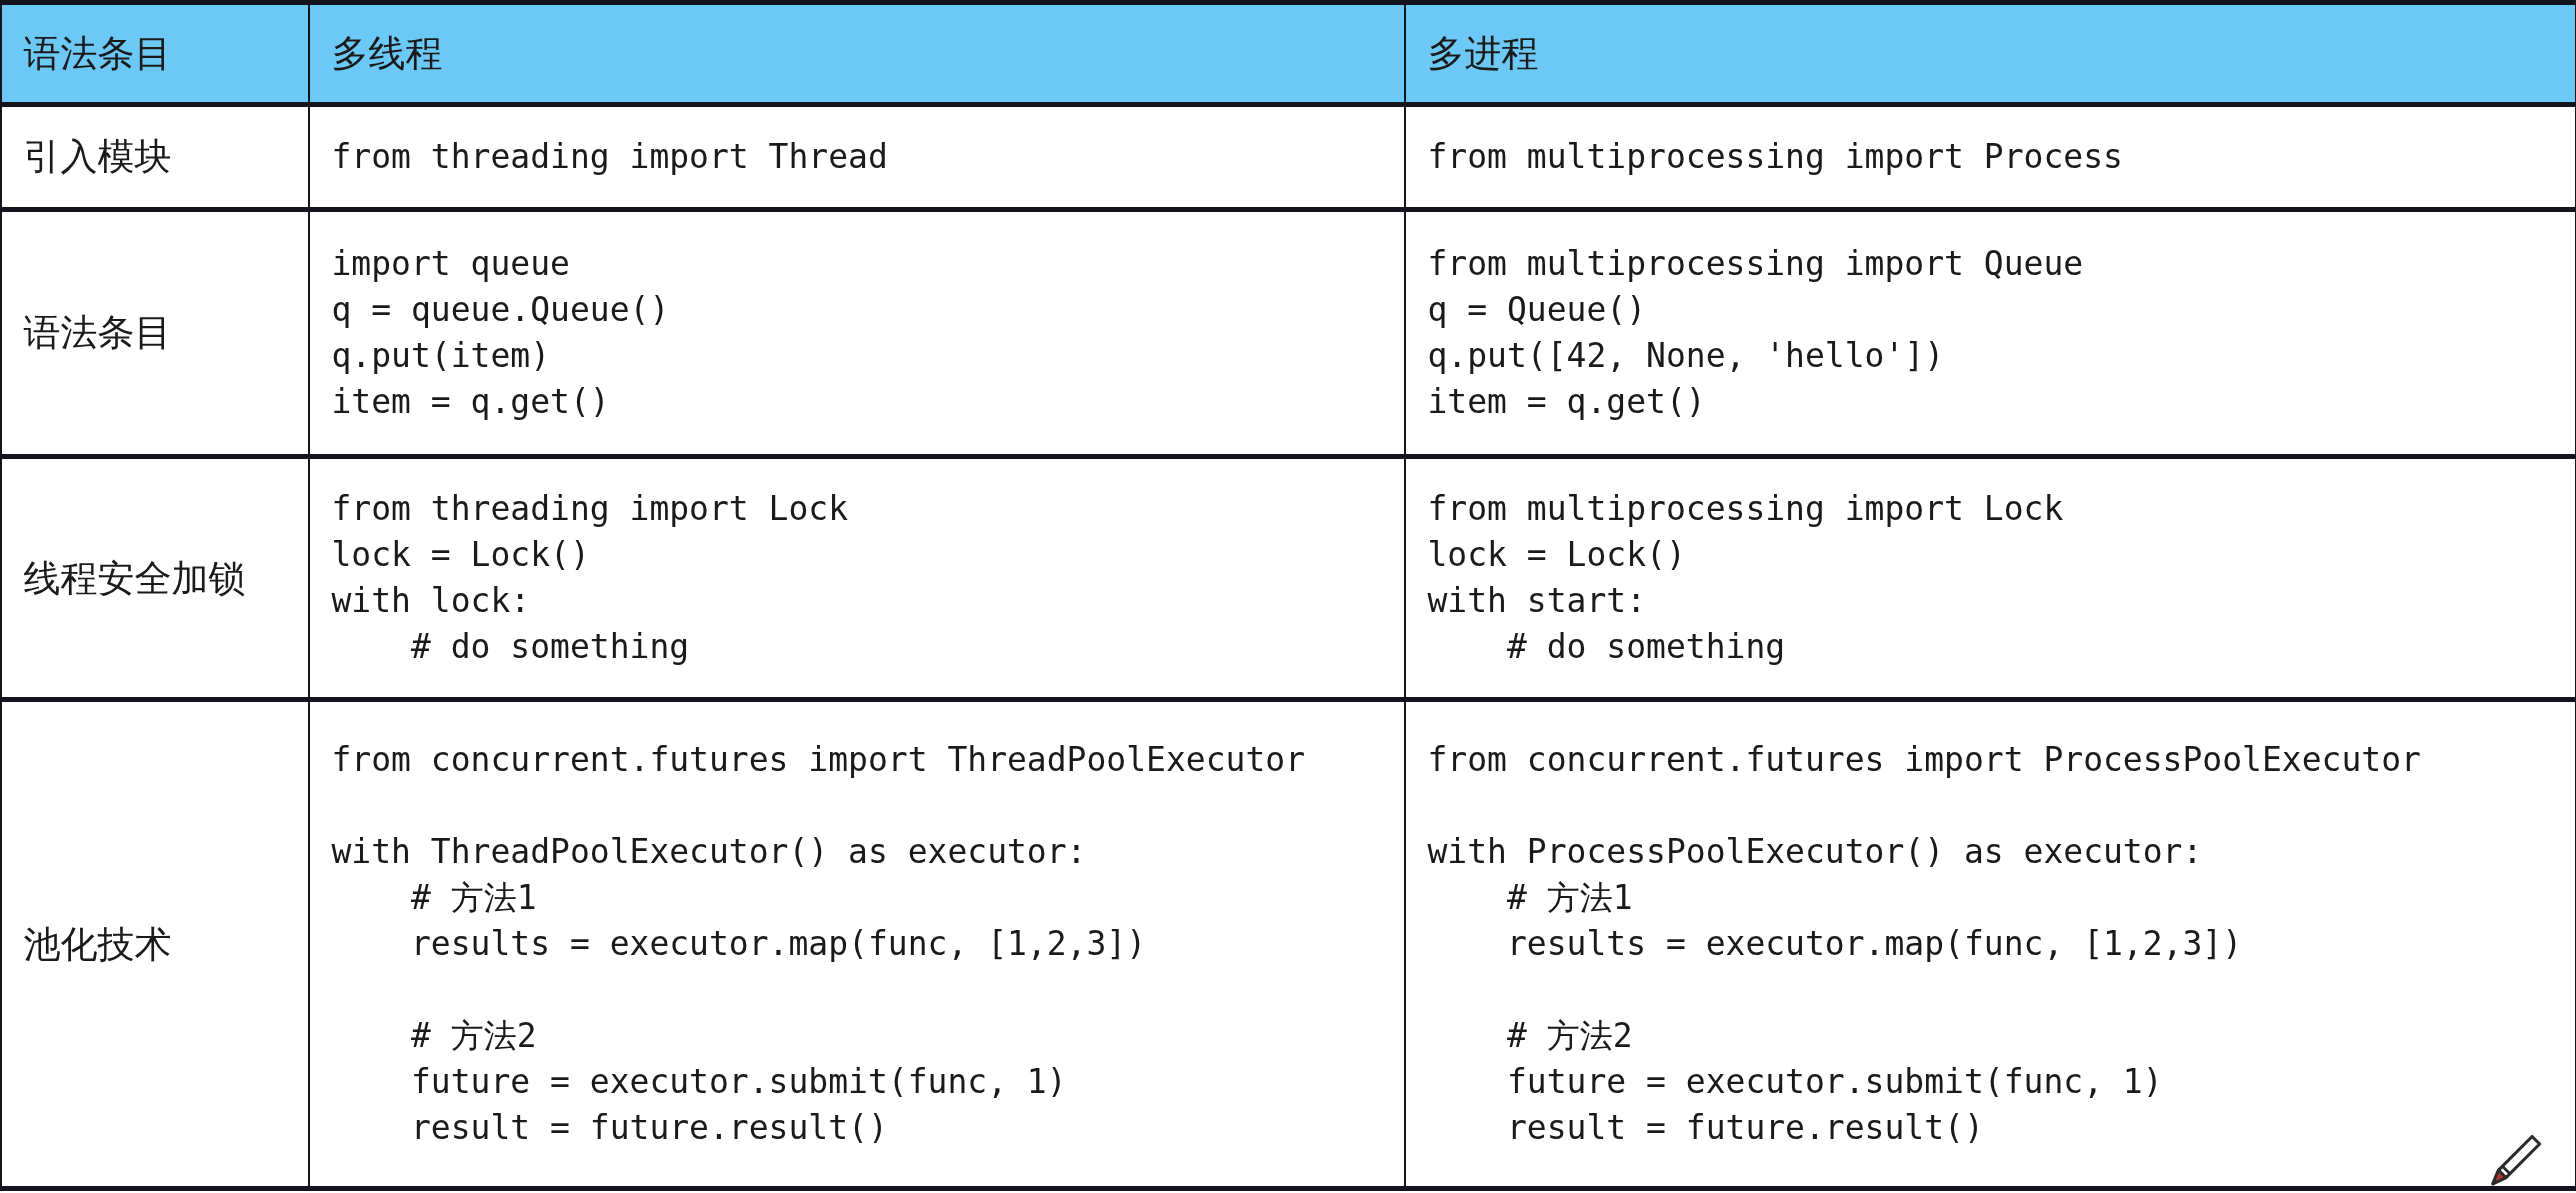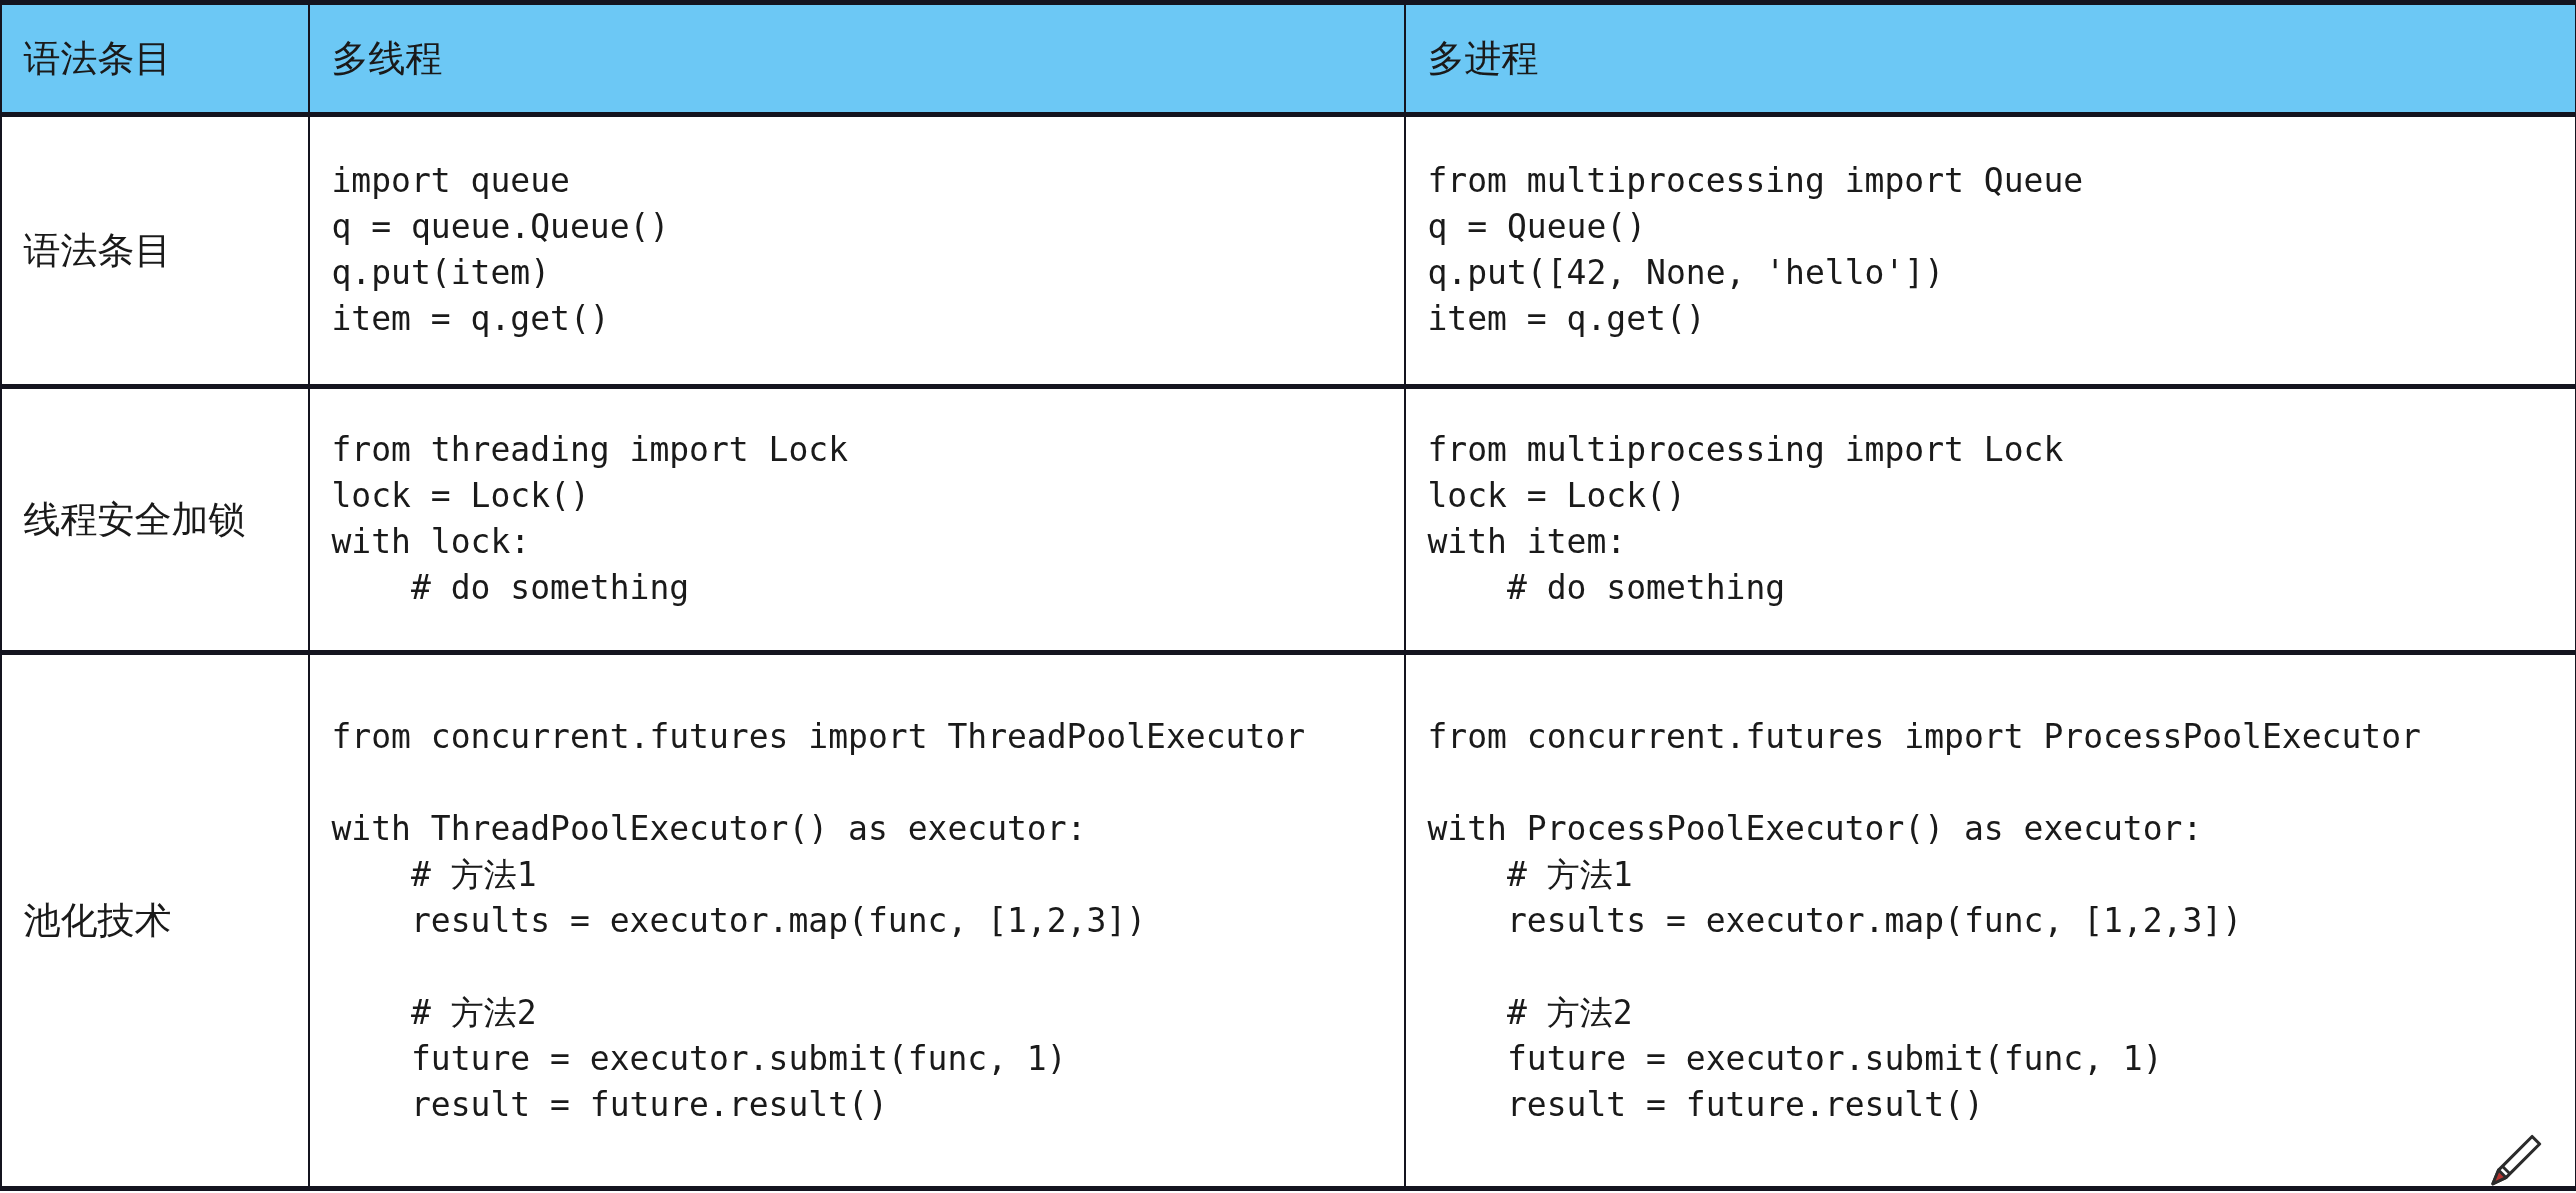--- a/index.html
+++ b/index.html
@@ -90,20 +90,25 @@
       <col class="c-process">
     </colgroup>
 
     <tbody>
         <tr class="r-head">
       <th class="head-cell">语法条目</th>
       <th class="head-cell">多线程</th>
       <th class="head-cell">多进程</th>
     </tr>
 
+    <tr class="r-1">
+      <td class="label-cell">引入模块</td>
+      <td class="code-cell">from threading import Thread</td>
+      <td class="code-cell">from multiprocessing import Process</td>
+    </tr>
 
 
     <tr class="r-3">
       <td class="label-cell">语法条目</td>
       <td class="code-cell">import queue
 q = queue.Queue()
 q.put(item)
 item = q.get()</td>
       <td class="code-cell">from multiprocessing import Queue
 q = Queue()
@@ -112,21 +117,21 @@
     </tr>
 
     <tr class="r-4">
       <td class="label-cell">线程安全加锁</td>
       <td class="code-cell">from threading import Lock
 lock = Lock()
 with lock:
     # do something</td>
       <td class="code-cell">from multiprocessing import Lock
 lock = Lock()
-with item:
+with start:
     # do something</td>
     </tr>
 
     <tr class="r-5">
       <td class="label-cell">池化技术</td>
       <td class="code-cell">from concurrent.futures import ThreadPoolExecutor
 
 with ThreadPoolExecutor() as executor:
     # 方法1
     results = executor.map(func, [1,2,3])

